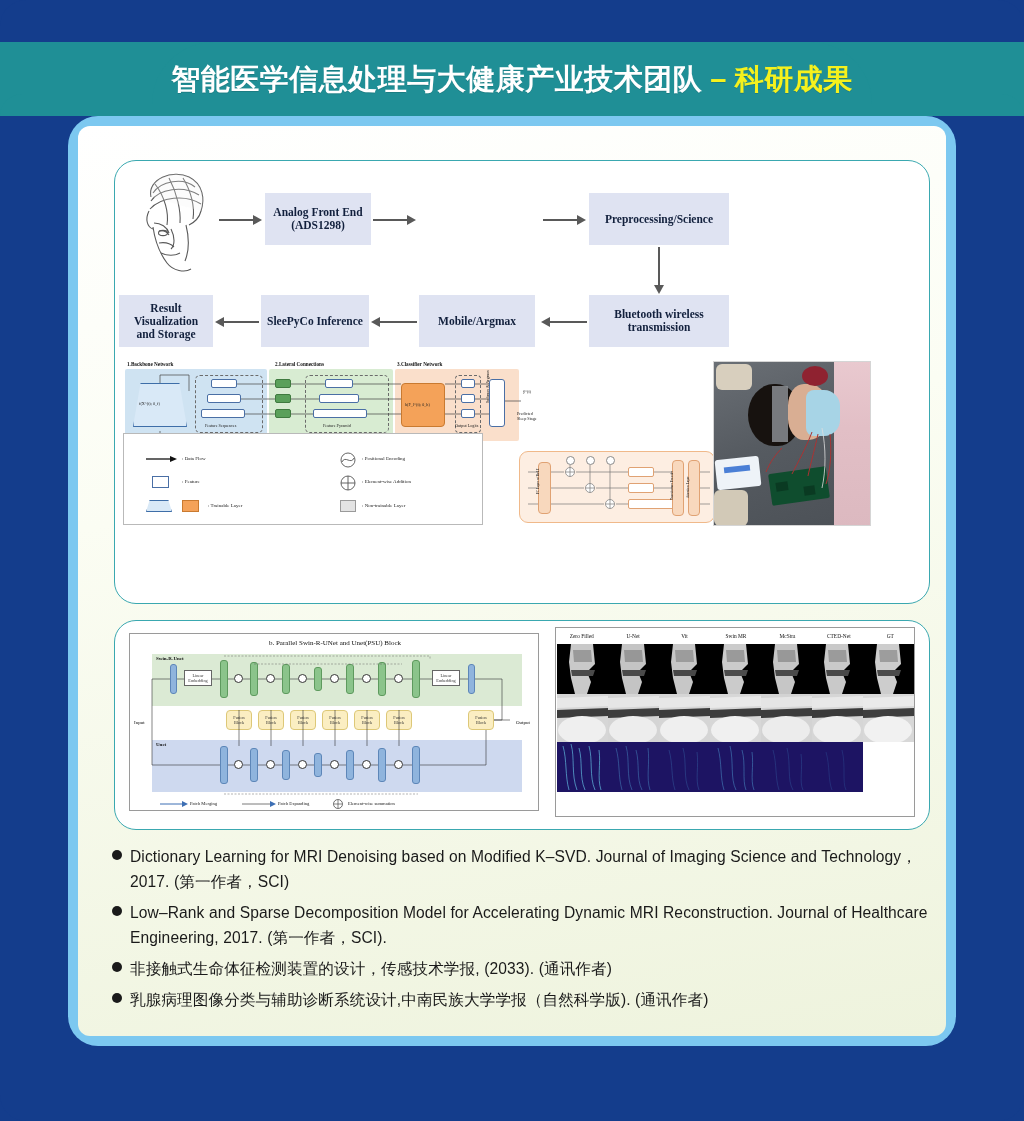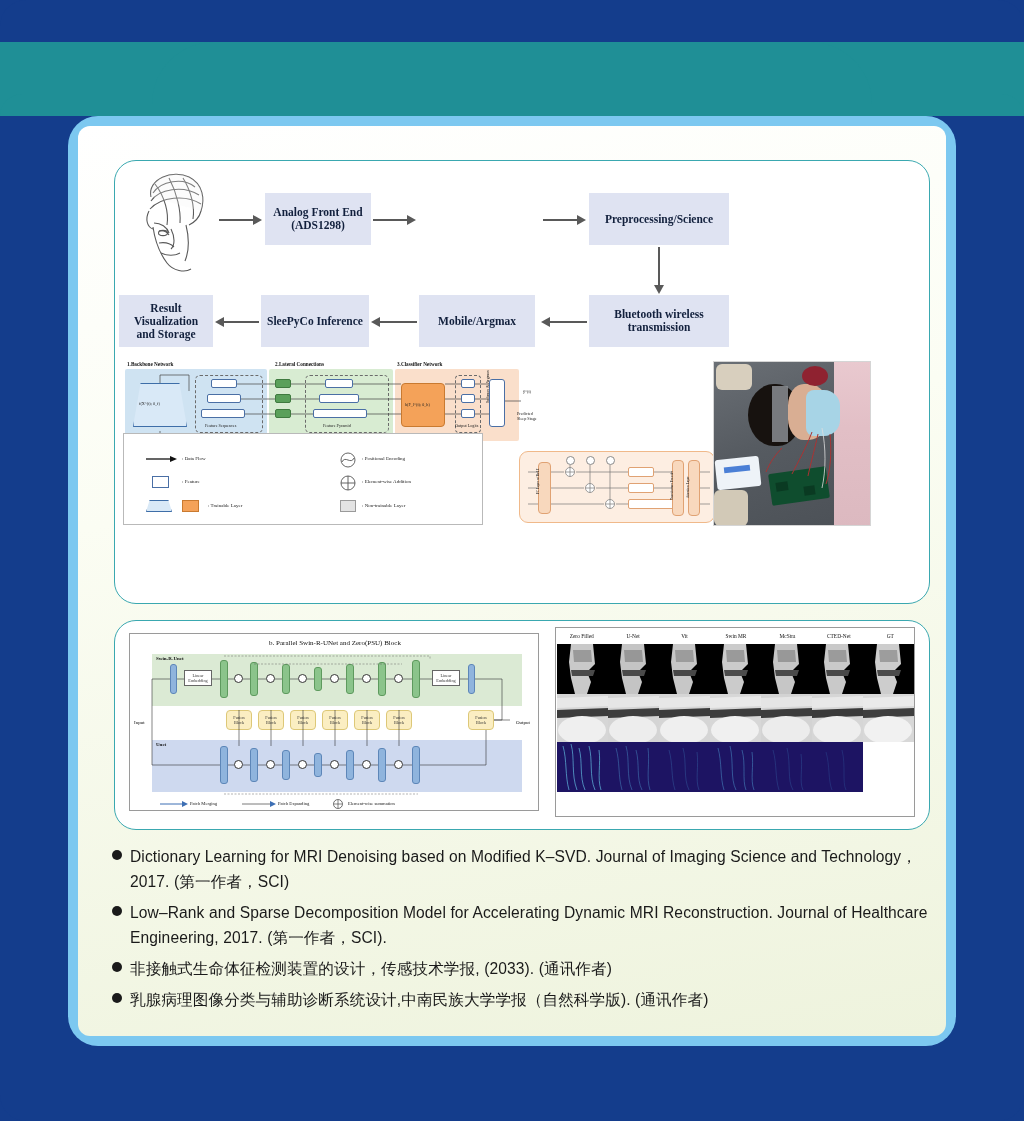--- a/index.html
+++ b/index.html
@@ -214,20 +214,25 @@
     letter-spacing: .1px;
   }
 </style>
 </head>
 <body>
 
 <div id="poster">
 
   <div id="header-band">
     <div id="header-tab"></div>
+  </div>
+  <div id="header-title-wrap">
+    <div id="header-title">
+      <span>智能医学信息处理与大健康产业技术团队</span><span class="dash">–</span><span class="accent">科研成果</span>
+    </div>
   </div>
 
   <div id="card-shell">
   <div id="card-inner">
 
     <div class="panel" id="panel-top">
 
       <div id="flow">
 
         <svg class="head-sketch" viewBox="0 0 84 108">
@@ -468,21 +473,21 @@
           <g stroke="#ddd" stroke-width=".8" fill="none">
             <path d="M108 66 C112 86, 112 108, 108 126"></path>
           </g>
         </svg>
       </div>
     </div>
 
     <div class="panel" id="panel-bottom">
 
       <div id="psu">
-        <div id="psu-title">b. Parallel Swin-R-UNet and Zero(PSU) Block</div>
+        <div id="psu-title">b. Parallel Swin-R-UNet and Unet(PSU) Block</div>
 
         <div class="swinzone"></div>
         <div class="zlabel" style="left:26px;top:22px;">Swin-R-Unet</div>
 
         <div class="unetzone"></div>
         <div class="zlabel" style="left:26px;top:108px;">Unet</div>
 
         <div class="zlabel" style="left:4px;top:86px;font-weight:normal;">Input</div>
         <div class="zlabel" style="left:386px;top:86px;font-weight:normal;">Output</div>
 

